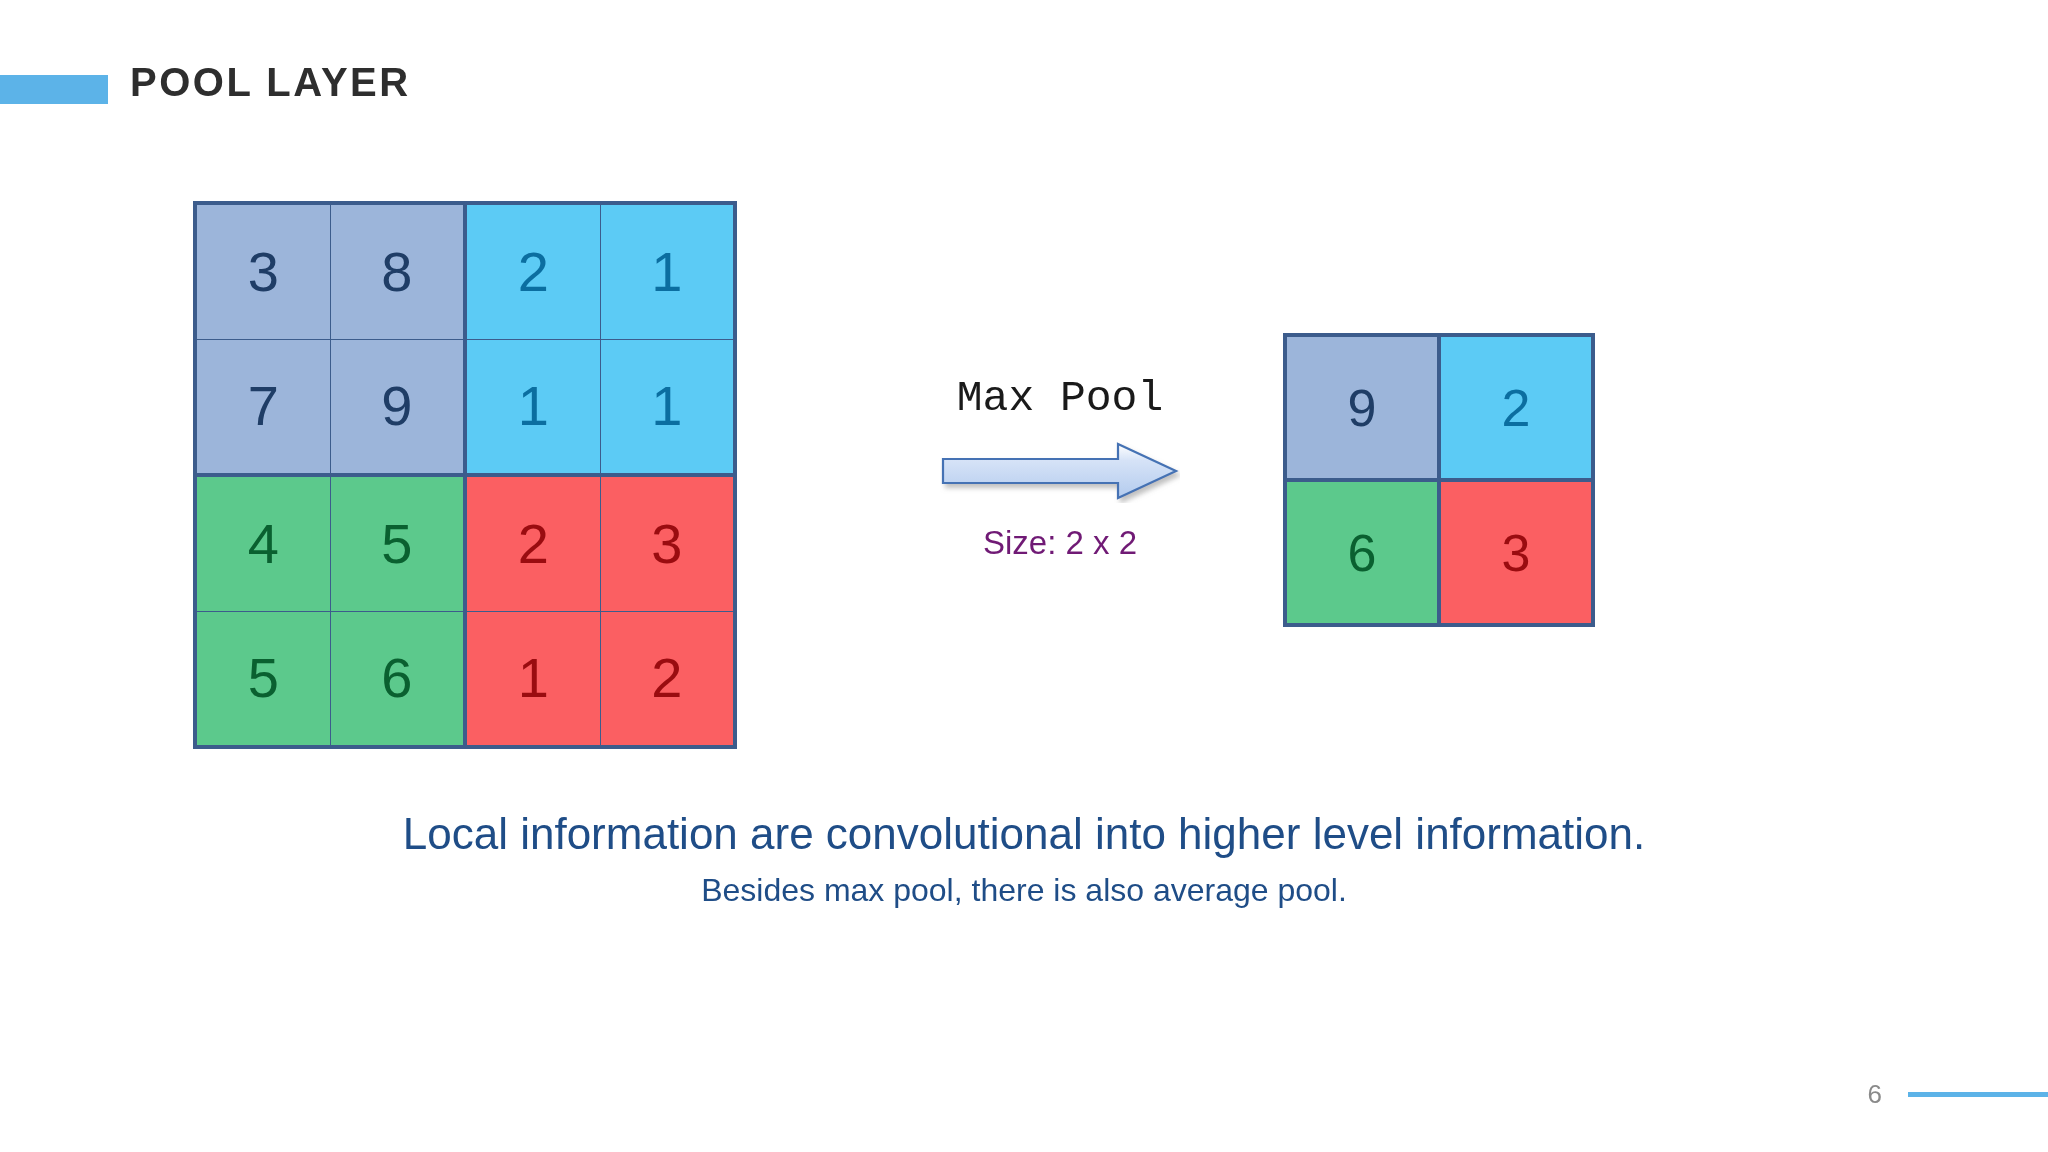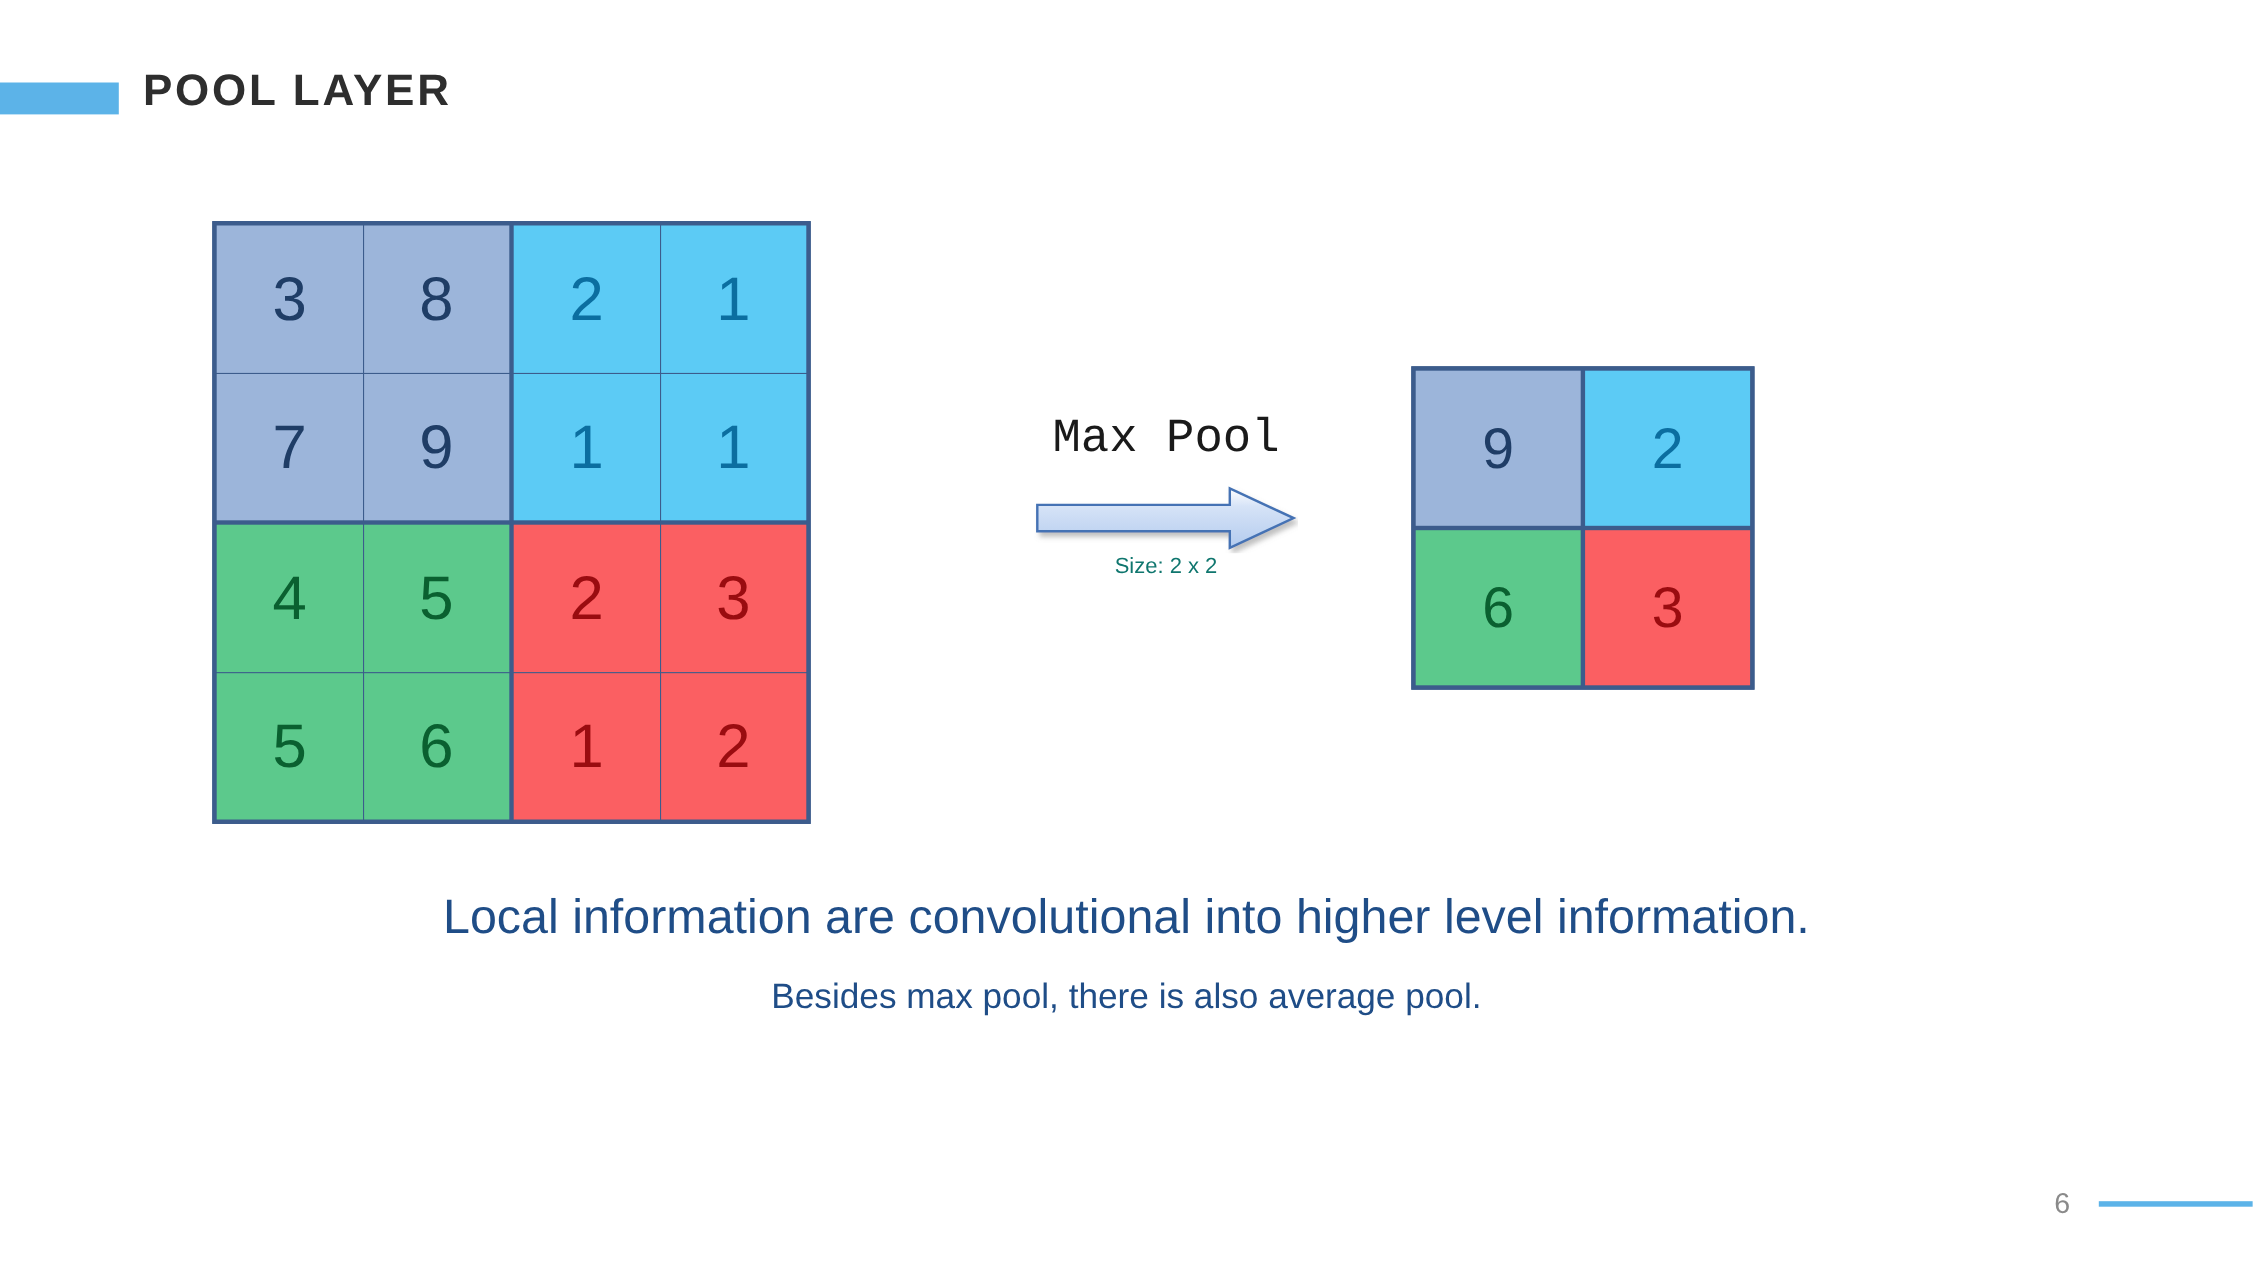--- a/index.html
+++ b/index.html
@@ -87,24 +87,24 @@
     margin-bottom: 18px;
   }
   .arrow-wrap {
     width: 100%;
     height: 64px;
     display: flex;
     align-items: center;
     justify-content: center;
   }
   .pool-op-sub {
-    font-size: 20px;
-    color: #0f766e;
-    font-family: "Liberation Sans", sans-serif;
-    margin-top: 0;
+    font-size: 33px;
+    color: #701a75;
+    font-family: "Liberation Sans", sans-serif;
+    margin-top: 20px;
   }
 
   
   .output-grid {
     position: absolute;
     left: 1283px;
     top: 333px;
     width: 312px;
     height: 294px;
     display: grid;
@@ -141,21 +141,21 @@
   .caption-line1,
   .caption-line2 {
     font-size: 44px;
     line-height: 1.28;
     white-space: nowrap;
   }
   .caption-line3 {
     font-size: 32px;
     line-height: 1.5;
     white-space: nowrap;
-    margin-top: 19px;
+    margin-top: 4px;
   }
 
   
   .footer {
     position: absolute;
     right: 0;
     bottom: 42px;
     display: flex;
     align-items: center;
     gap: 26px;

